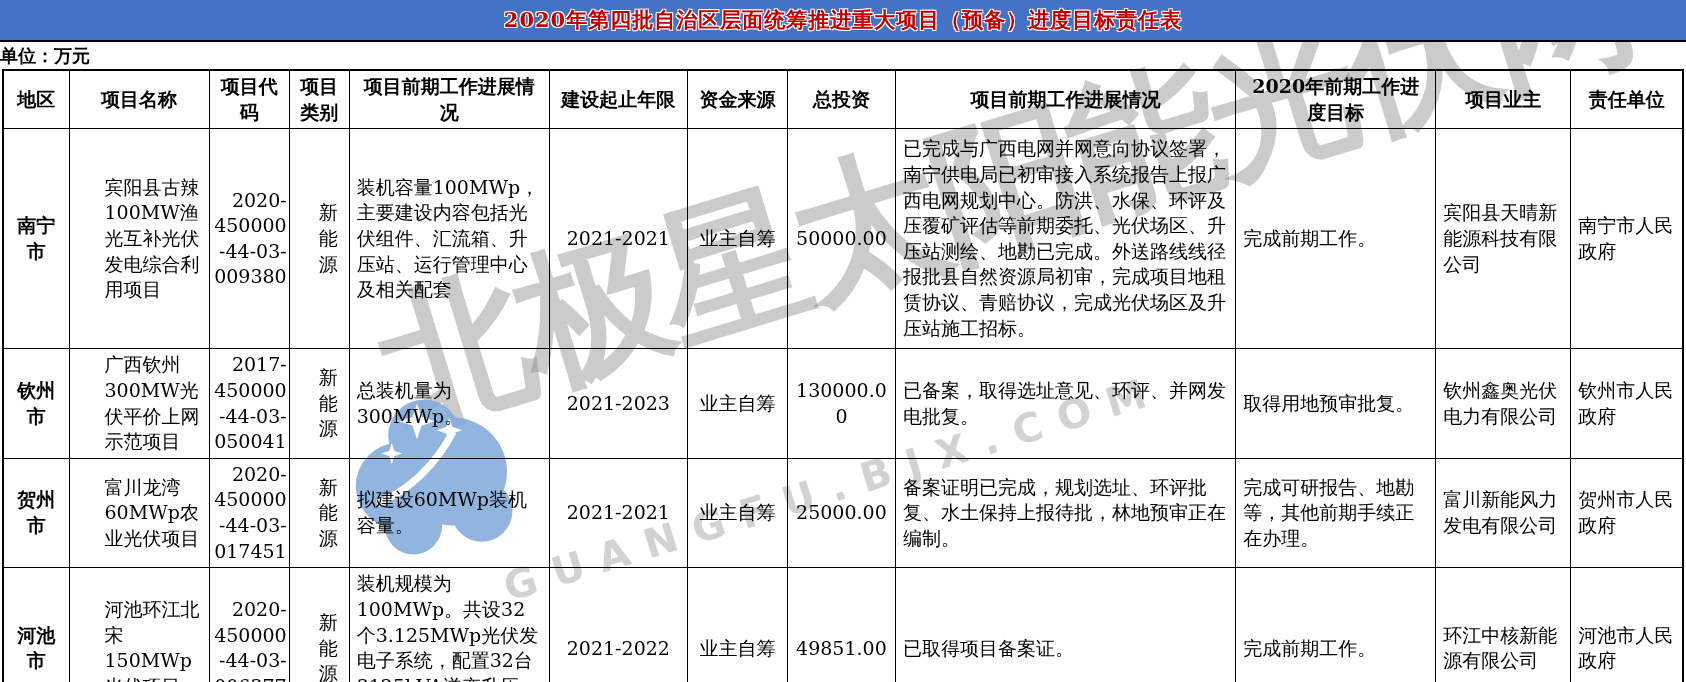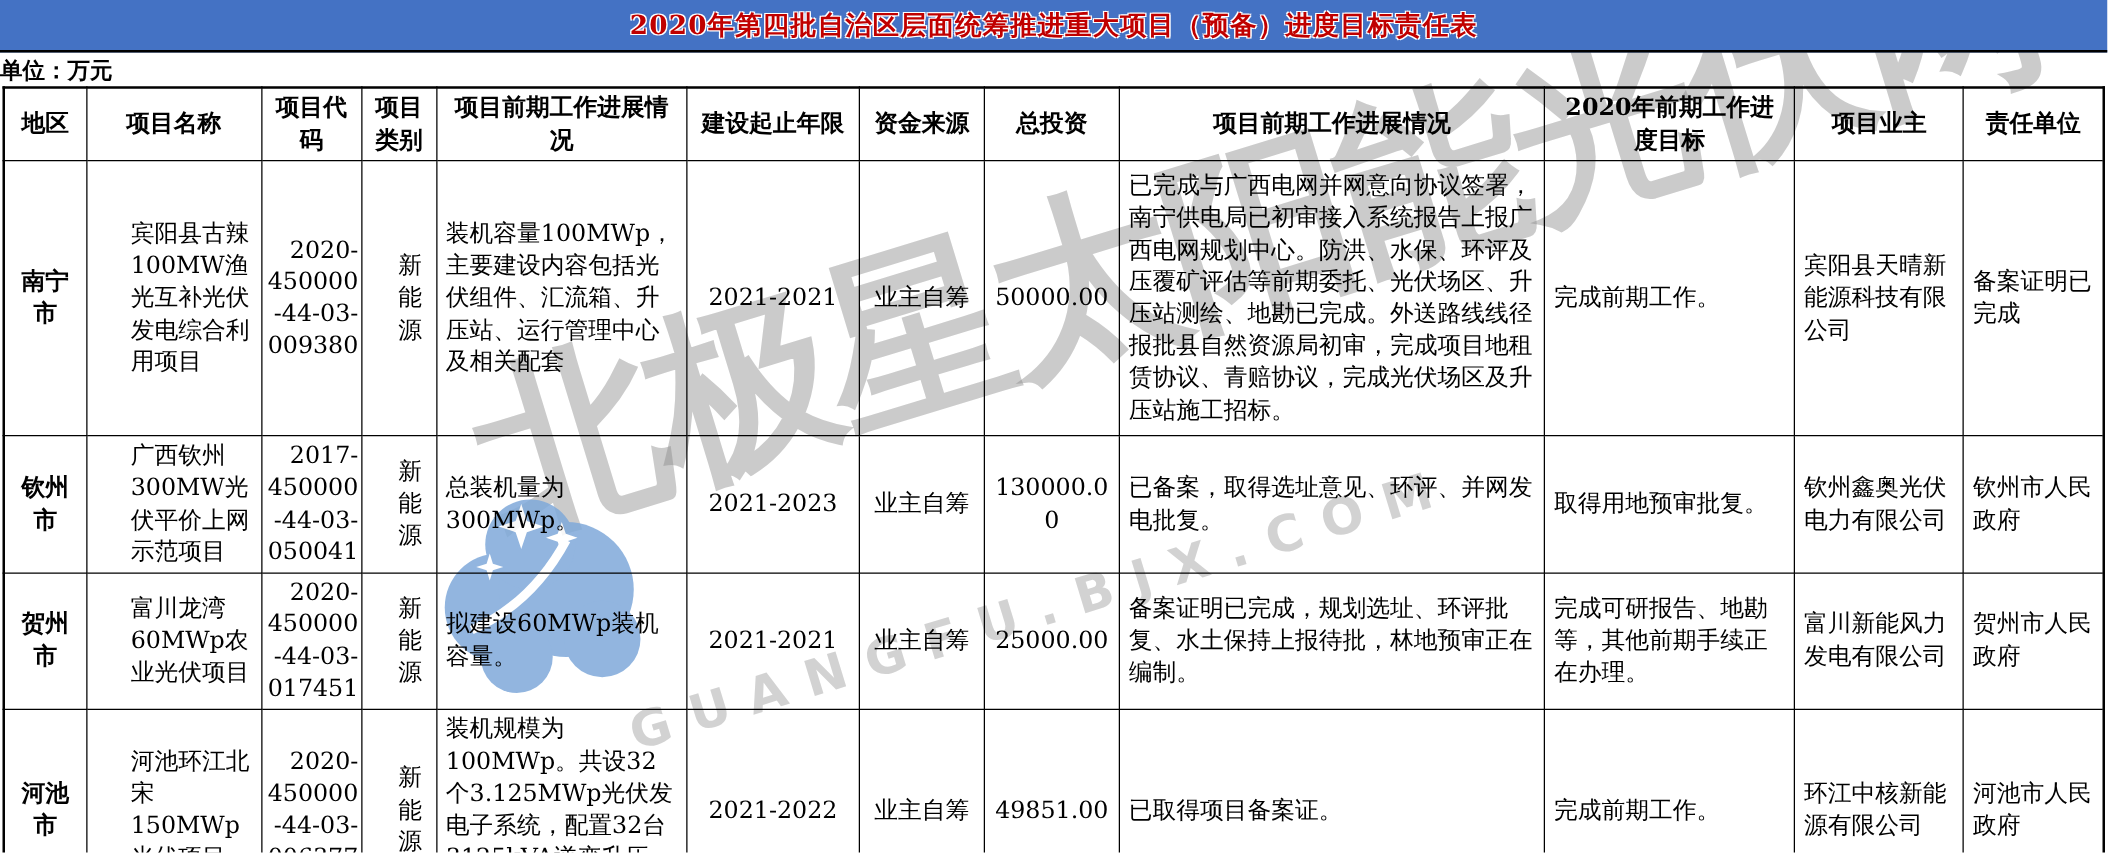--- a/index.html
+++ b/index.html
@@ -200,21 +200,21 @@
       <td>宾阳县古辣100MW渔光互补光伏发电综合利用项目</td>
       <td>2020-450000-44-03-009380</td>
       <td>新能源</td>
       <td>装机容量100MWp，主要建设内容包括光伏组件、汇流箱、升压站、运行管理中心及相关配套</td>
       <td>2021-2021</td>
       <td>业主自筹</td>
       <td>50000.00</td>
       <td>已完成与广西电网并网意向协议签署，南宁供电局已初审接入系统报告上报广西电网规划中心。防洪、水保、环评及压覆矿评估等前期委托、光伏场区、升压站测绘、地勘已完成。外送路线线径报批县自然资源局初审，完成项目地租赁协议、青赔协议，完成光伏场区及升压站施工招标。</td>
       <td>完成前期工作。</td>
       <td>宾阳县天晴新能源科技有限公司</td>
-      <td>备案证明已完成</td>
+      <td>南宁市人民政府</td>
     </tr>
     <tr class="row-2">
       <td>钦州市</td>
       <td>广西钦州300MW光伏平价上网示范项目</td>
       <td>2017-450000-44-03-050041</td>
       <td>新能源</td>
       <td>总装机量为300MWp。</td>
       <td>2021-2023</td>
       <td>业主自筹</td>
       <td>130000.00</td>

